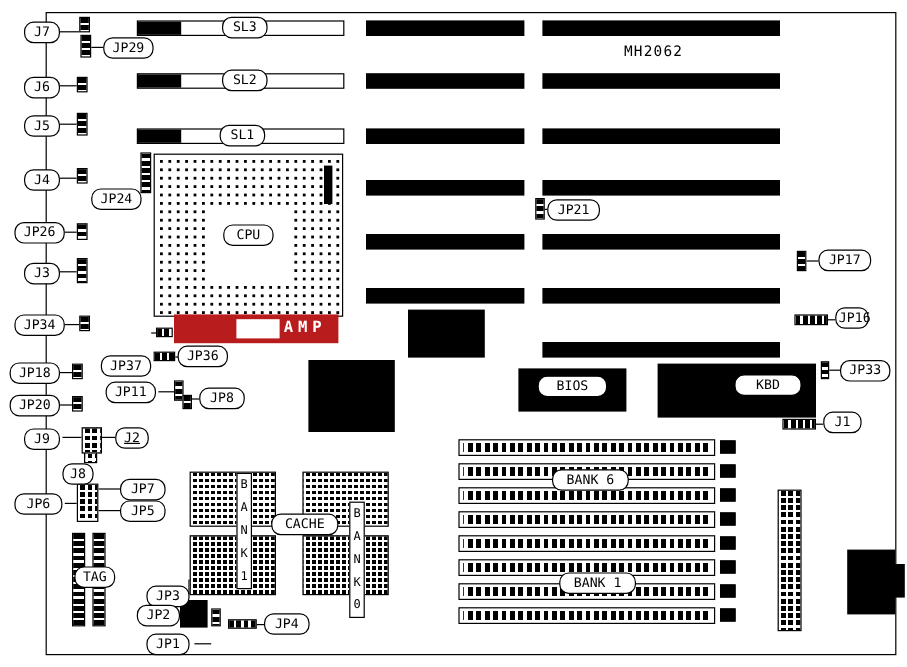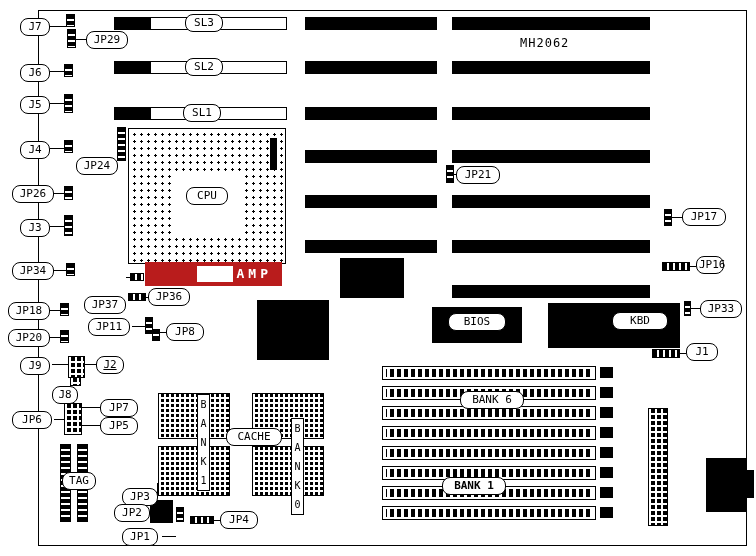--- a/index.html
+++ b/index.html
@@ -102,21 +102,21 @@
     <div class="callout" style="left: 696px; top: 256px; width: 28px;">JP16</div>
     <div class="callout" style="left: 700px; top: 300px; width: 42px;">JP33</div>
     <div class="callout" style="left: 686px; top: 343px; width: 32px;">J1</div>
     <div class="callout" style="left: 185px; top: 14px; width: 38px;">SL3</div>
     <div class="callout" style="left: 185px; top: 58px; width: 38px;">SL2</div>
     <div class="callout" style="left: 183px; top: 104px; width: 38px;">SL1</div>
     <div class="callout" style="left: 186px; top: 187px; width: 42px;">CPU</div>
     <div class="callout" style="left: 448px; top: 313px; width: 58px;">BIOS</div>
     <div class="callout" style="left: 612px; top: 312px; width: 56px;">KBD</div>
     <div class="callout" style="left: 460px; top: 391px; width: 64px;">BANK 6</div>
-    <div class="callout" style="left: 442px; top: 477px; width: 64px; font-weight: bold;">BANK 1</div>
+    <div class="callout" style="left: 466px; top: 477px; width: 64px;">BANK 1</div>
     <div class="callout" style="left: 226px; top: 428px; width: 56px;">CACHE</div>
     <div class="conn jv" style="left: 66px; top: 14px; width: 9px; height: 13px;"></div>
     <div class="conn jv" style="left: 67px; top: 29px; width: 9px; height: 19px;"></div>
     <div class="conn jv" style="left: 64px; top: 64px; width: 9px; height: 13px;"></div>
     <div class="conn jv" style="left: 64px; top: 94px; width: 9px; height: 19px;"></div>
     <div class="conn jv" style="left: 64px; top: 140px; width: 9px; height: 13px;"></div>
     <div class="conn jv" style="left: 117px; top: 127px; width: 9px; height: 34px;"></div>
     <div class="conn jv" style="left: 64px; top: 186px; width: 9px; height: 14px;"></div>
     <div class="conn jv" style="left: 64px; top: 215px; width: 9px; height: 21px;"></div>
     <div class="conn jv" style="left: 66px; top: 263px; width: 9px; height: 13px;"></div>

